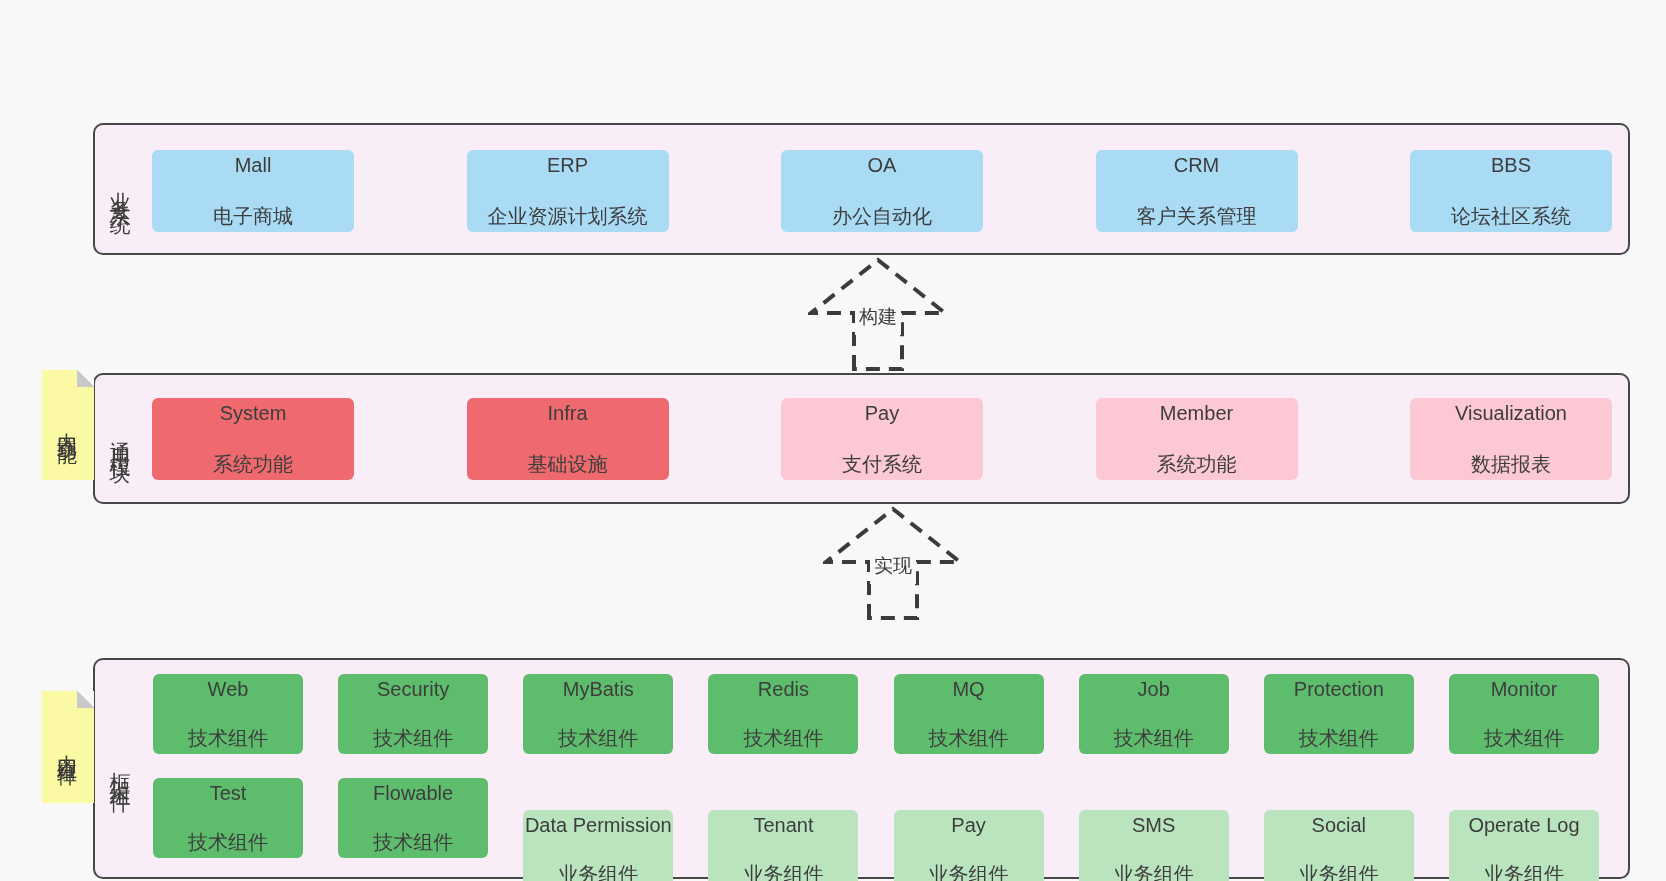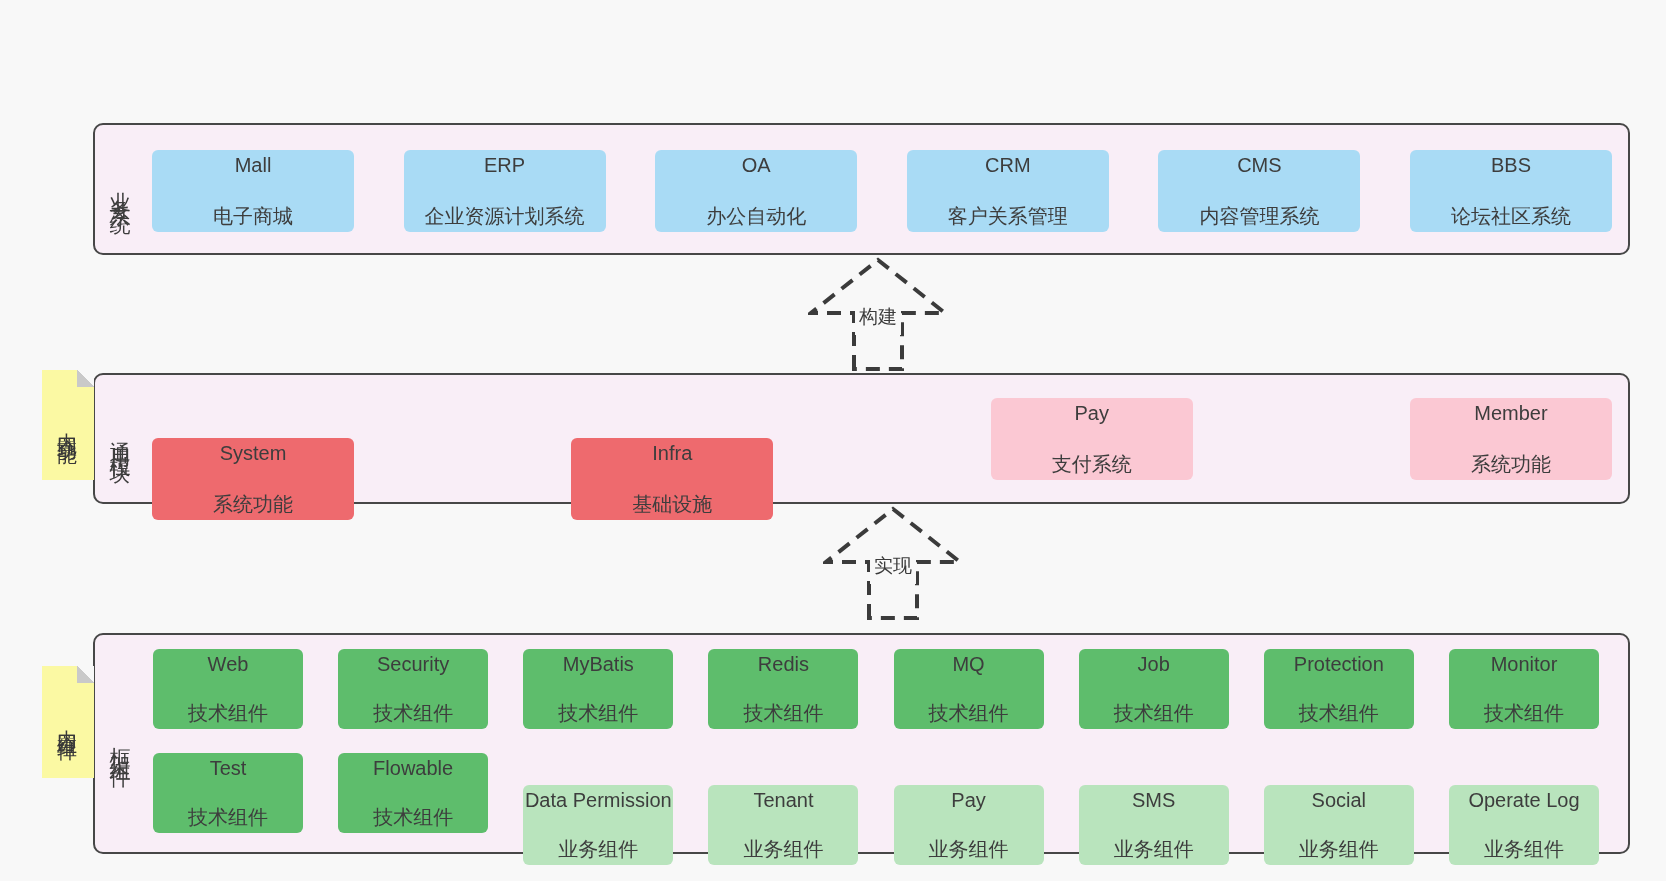--- a/index.html
+++ b/index.html
@@ -13,21 +13,21 @@
   }
   .layer{
     position:absolute;left:93px;width:1537px;
     background:var(--layer-bg,#f9eef7);
     border:2px solid var(--layer-border,#474747);
     border-radius:10px;
     box-sizing:border-box;
   }
   #layer-business{top:123px;height:132px;}
   #layer-modules{top:373px;height:131px;}
-  #layer-components{top:633px;height:221px;}
+  #layer-components{top:658px;height:221px;}
 
   .layer-label{
     position:absolute;left:11px;top:50%;transform:translateY(-50%);
     writing-mode:vertical-rl;text-orientation:upright;
     font-size:21px;letter-spacing:7px;color:var(--text,#3d3d3d);
     white-space:nowrap;
   }
 
   .boxes-6{
     position:absolute;left:57px;right:16px;top:25px;
@@ -40,21 +40,21 @@
   .row{display:flex;justify-content:space-between;}
 
   .box{
     border-radius:6px;
     display:flex;flex-direction:column;justify-content:center;align-items:center;
     text-align:center;font-size:20px;line-height:27px;color:var(--text,#3d3d3d);gap:24px;
   }
   .box-6{width:202px;height:82px;}
   .box-8{width:150px;height:80px;line-height:25px;}
   .c-blue{background:var(--blue,#a9dbf5);}
-  .c-red{background:var(--red,#ee6a6e);margin-top:40px;}
+  .c-red{background:var(--red,#ee6a6e);}
   .c-pink{background:var(--pink,#fbc8d3);}
   .c-green{background:var(--green,#5ebd6c);}
   .c-lgreen{background:var(--light-green,#b9e4bd);margin-top:32px;}
 
   .tag{
     position:absolute;width:52px;
     background:var(--yellow,#fbf9a3);
   }
   #tag-modules{left:-53px;top:-5px;height:110px;}
   #tag-components{left:-53px;top:31px;height:112px;}
@@ -98,24 +98,20 @@
     </div>
     <div class="box box-6 c-blue">
       <span>OA</span>
       <span>办公自动化</span>
     </div>
     <div class="box box-6 c-blue">
       <span>CRM</span>
       <span>客户关系管理</span>
     </div>
     <div class="box box-6 c-blue">
-      <span>CMS</span>
-      <span>内容管理系统</span>
-    </div>
-    <div class="box box-6 c-blue">
       <span>BBS</span>
       <span>论坛社区系统</span>
     </div>
   </div>
 </section>
 
 <div class="arrow" id="arrow-build">
   <svg viewBox="0 0 140 114">
     <path d="M 46 112 L 46 56 L 3 56 L 70 3 L 137 56 L 94 56 L 94 112 Z"></path>
   </svg>
@@ -137,20 +133,24 @@
       <span>基础设施</span>
     </div>
     <div class="box box-6 c-pink">
       <span>Pay</span>
       <span>支付系统</span>
     </div>
     <div class="box box-6 c-pink">
       <span>Member</span>
       <span>系统功能</span>
     </div>
+    <div class="box box-6 c-pink">
+      <span>Visualization</span>
+      <span>数据报表</span>
+    </div>
   </div>
 </section>
 
 <div class="arrow" id="arrow-implement">
   <svg viewBox="0 0 140 114">
     <path d="M 46 112 L 46 56 L 3 56 L 70 3 L 137 56 L 94 56 L 94 112 Z"></path>
   </svg>
   <div class="arrow-label">实现</div>
 </div>
 

